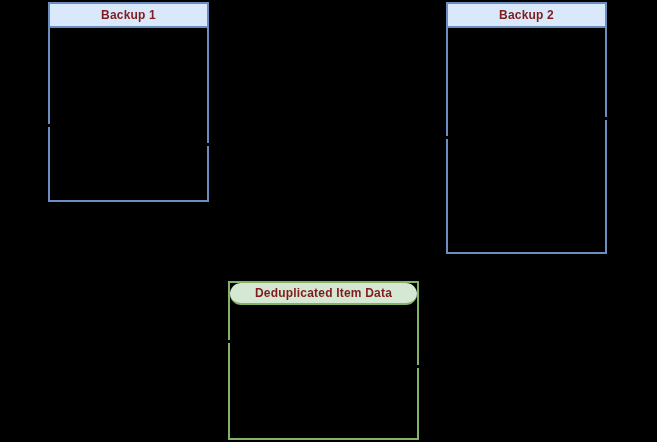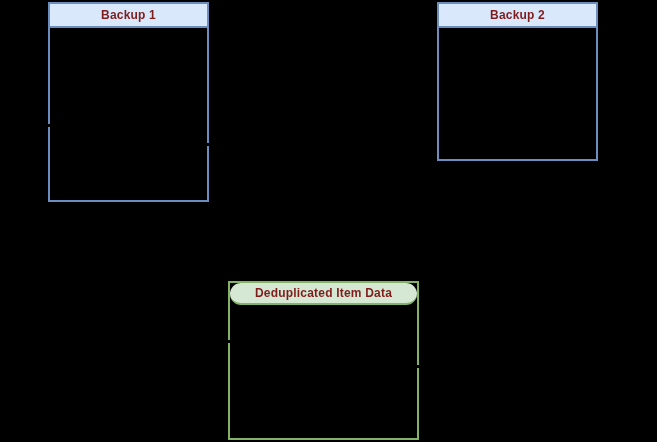--- a/index.html
+++ b/index.html
@@ -68,21 +68,21 @@
 
 <div class="canvas">
 
   <div class="node node-blue" style="left:48px; top:2px; width:161px; height:200px;">
     <div class="node-header">
       <span>Backup 1</span>
     </div>
     <div class="node-body"></div>
   </div>
 
-  <div class="node node-blue" style="left:437px; top:2px; width:161px; height:159px;">
+  <div class="node node-blue" style="left:446px; top:2px; width:161px; height:252px;">
     <div class="node-header">
       <span>Backup 2</span>
     </div>
     <div class="node-body"></div>
   </div>
 
   <div class="node node-green" style="left:228px; top:281px; width:191px; height:159px;">
     <div class="node-header">
       <span>Deduplicated Item Data</span>
     </div>

